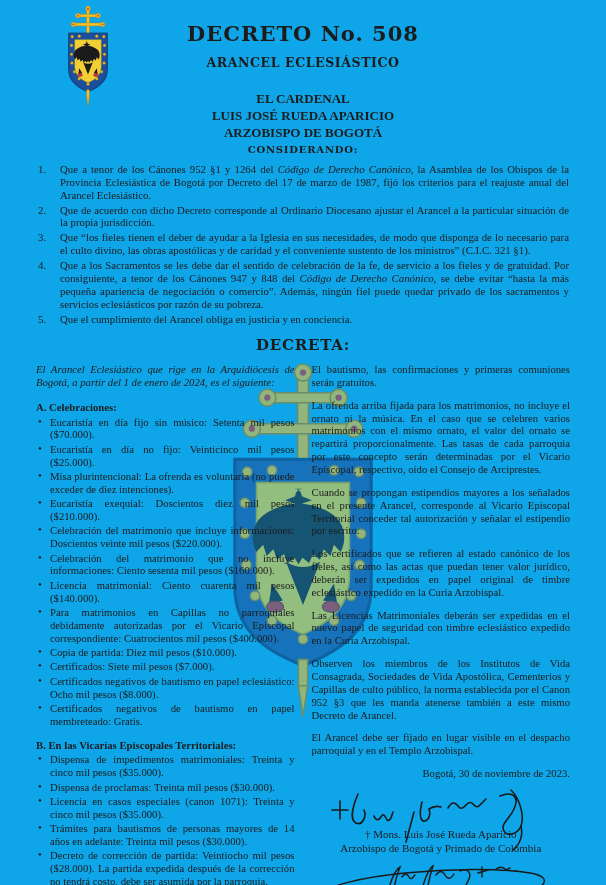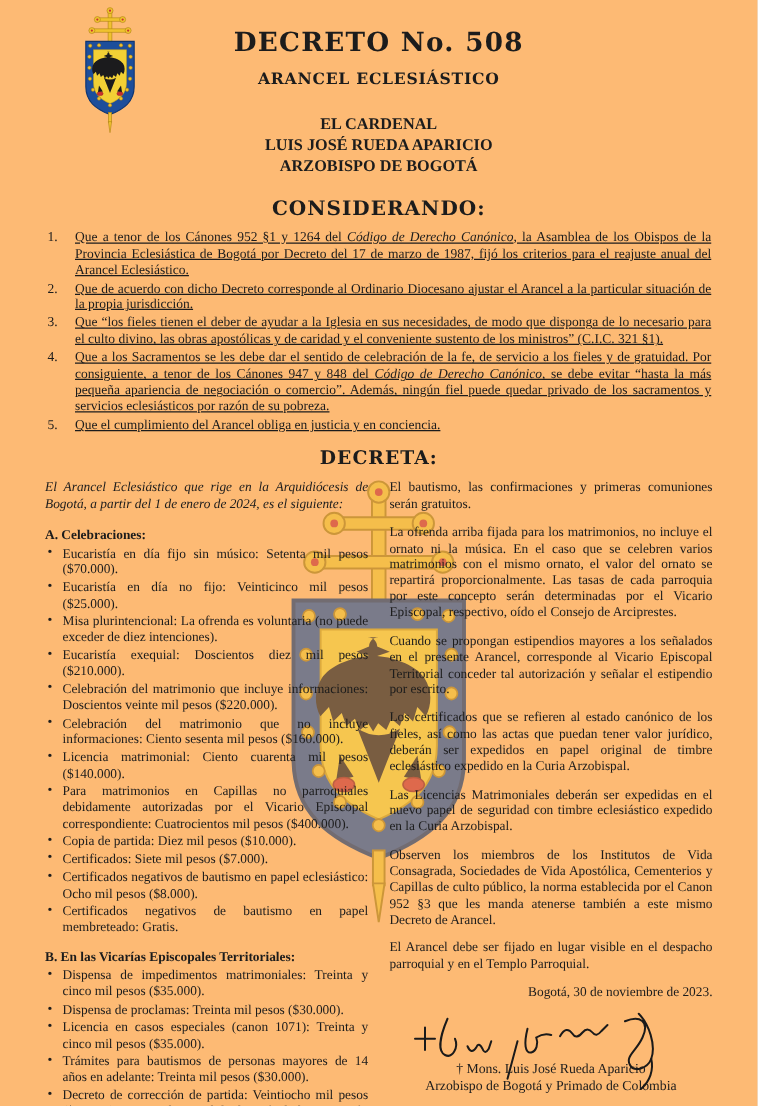--- a/index.html
+++ b/index.html
@@ -1,43 +1,43 @@
 <!DOCTYPE html>
 <html><head>
 <meta charset="utf-8">
 <style>
   html,body{margin:0;padding:0;background:#e8e8e8;}
   .page{
-    width:606px;height:885px;background:#fdba74;position:relative;
+    width:606px;height:885px;background:#0ea5e9;position:relative;
     margin:0 auto;overflow:hidden;color:#1c1c1c;
     font-family:"Liberation Serif", serif;
   }
   
   .emblem-header{position:absolute;left:60px;top:5px;width:56px;height:102px;}
   .doc-header{text-align:center;padding-top:21px;}
   .doc-title{
     font-family:"DejaVu Serif", serif;font-weight:bold;font-size:21px;
     letter-spacing:1px;
   }
   .doc-subtitle{
     font-family:"DejaVu Serif", serif;font-weight:bold;font-size:12.5px;
     letter-spacing:.6px;margin-top:9px;
   }
   .author-block{margin-top:21px;font-weight:bold;font-size:13px;line-height:1.3;}
   .author-line{display:block;}
   .section-heading{
     text-align:center;font-family:"DejaVu Serif", serif;font-weight:bold;
-    font-size:16px;letter-spacing:.8px;margin-top:15px;
+    font-size:10px;letter-spacing:.8px;margin-top:2px;
   }
   
   ol.considerando{
     list-style:none;counter-reset:ci;margin:8px 37px 0 38px;padding:0;
     font-size:10.8px;line-height:1.2;text-align:justify;
   }
-  ol.considerando>li{counter-increment:ci;position:relative;padding-left:22px;margin-bottom:2px;text-decoration:underline;}
+  ol.considerando>li{counter-increment:ci;position:relative;padding-left:22px;margin-bottom:2px;}
   ol.considerando>li::before{content:counter(ci) ".";position:absolute;left:0;top:0;}
   
   .decreta-heading{margin-top:10px;font-size:15px;}
   .columns{position:relative;margin:9px 36px 0 36px;display:flex;gap:17px;}
   .watermark{
     position:absolute;left:50%;top:-4px;transform:translateX(-50%);
     width:186px;height:362px;opacity:.58;z-index:0;
   }
   .col{flex:1;min-width:0;font-size:10.7px;line-height:1.2;text-align:justify;position:relative;z-index:1;}
   .col p{margin:0 0 10px 0;}
@@ -217,21 +217,21 @@
           <p>La ofrenda arriba fijada para los matrimonios, no incluye el ornato ni la música. En el caso que se celebren varios matrimonios con el mismo ornato, el valor del ornato se repartirá proporcionalmente. Las tasas de cada parroquia por este concepto serán determinadas por el Vicario Episcopal, respectivo, oído el Consejo de Arciprestes.</p>
 
           <p>Cuando se propongan estipendios mayores a los señalados en el presente Arancel, corresponde al Vicario Episcopal Territorial conceder tal autorización y señalar el estipendio por escrito.</p>
 
           <p>Los certificados que se refieren al estado canónico de los fieles, así como las actas que puedan tener valor jurídico, deberán ser expedidos en papel original de timbre eclesiástico expedido en la Curia Arzobispal.</p>
 
           <p>Las Licencias Matrimoniales deberán ser expedidas en el nuevo papel de seguridad con timbre eclesiástico expedido en la Curia Arzobispal.</p>
 
           <p>Observen los miembros de los Institutos de Vida Consagrada, Sociedades de Vida Apostólica, Cementerios y Capillas de culto público, la norma establecida por el Canon 952 §3 que les manda atenerse también a este mismo Decreto de Arancel.</p>
 
-          <p>El Arancel debe ser fijado en lugar visible en el despacho parroquial y en el Templo Parroquial.</p>
+          <p>El Arancel debe ser fijado en lugar visible en el despacho parroquial y en el Templo Arzobispal.</p>
 
       </div>
 
       <p class="date-line">Bogotá, 30 de noviembre de 2023.</p>
 
       <div class="sig-block sig-block-1">
         <svg class="sig-svg sig-svg-1" viewBox="0 0 250 66" fill="none" stroke="#1a1a1a" stroke-width="1.6" stroke-linecap="round">
           <path d="M14,22 h16 M22,13 v18"></path>
           <path d="M40,6 c-6,14 -8,26 -2,29 c6,3 11,-6 8,-13"></path>
           <path d="M56,28 q3,7 7,1 q2,-5 5,1 q2,5 5,0 l2,-6"></path>

